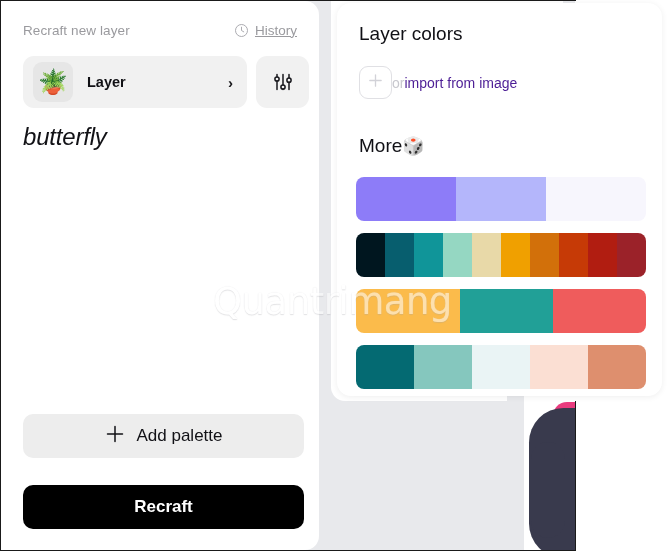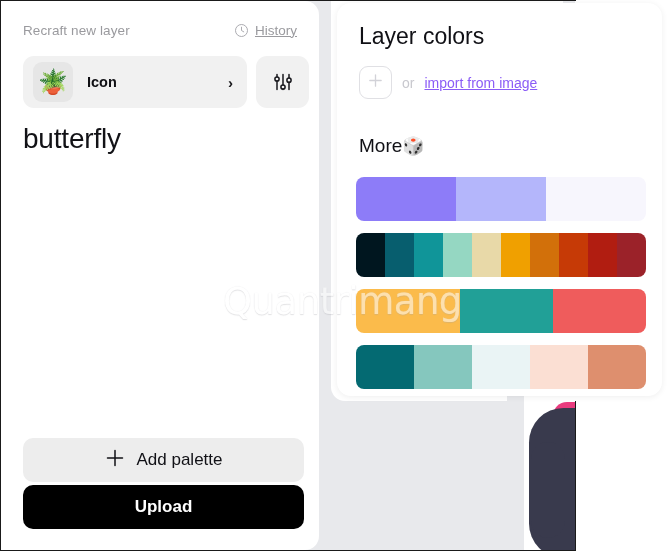--- a/index.html
+++ b/index.html
@@ -65,28 +65,28 @@
   }
   .chev { font-size: 15px; color: #18181c; font-weight: 700; }
   .settings-btn {
     width: 53px; height: 52px; background: #F1F1F1; border-radius: 11px;
     display: flex; align-items: center; justify-content: center;
     cursor: pointer;
   }
 
   .prompt-text {
     position: absolute; left: 22px; top: 122px;
-    font-size: 28px; color: #121216; letter-spacing: -.2px;
+    font-size: 24px; color: #121216; letter-spacing: -.2px; font-style: italic;
   }
 
   
   .btn-stack {
     position: absolute; left: 22px; bottom: 21px;
     width: 281px;
-    display: flex; flex-direction: column; gap: 3px;
+    display: flex; flex-direction: column; gap: 27px;
   }
   .btn {
     height: 44px; border-radius: 10px;
     display: flex; align-items: center; justify-content: center; gap: 10px;
     font-size: 17px; cursor: pointer; border: none;
     font-family: "Liberation Sans", sans-serif;
   }
   .btn-secondary { background: #EDEDED; color: #111116; }
   .btn-primary { background: #000000; color: #ffffff; font-weight: 700; font-size: 17px; }
 
@@ -96,35 +96,35 @@
     left: 336px; top: 2px;
     width: 325px; height: 393px;
     background: #ffffff;
     border-radius: 14px;
     box-shadow: 0 1px 6px rgba(0,0,0,.07);
     z-index: 4;
     overflow: hidden;
   }
   .rp-title {
     position: absolute; left: 22px; top: 20px;
-    font-size: 23px; color: #101015;
+    font-size: 19px; color: #101015;
   }
   .import-row {
     position: absolute; left: 22px; top: 63px;
-    display: flex; align-items: center; gap: 10px;
+    display: flex; align-items: center; 
   }
   .add-color-btn {
     width: 33px; height: 33px; border-radius: 9px;
     border: 1.4px solid #E0E0E4;
     display: flex; align-items: center; justify-content: center;
     cursor: pointer; background: #fff;
   }
   .import-text { font-size: 14px; color: #C8C8CE; }
   .import-link {
-    font-size: 14px; color: #8b5cf6; text-decoration: underline;
+    font-size: 14px; color: #4c1d95; 
     cursor: pointer;
     text-align: center;
   }
   .more-row {
     position: absolute; left: 22px; top: 132px;
     display: flex; align-items: center; 
   }
   .more-label { font-size: 19px; color: #101015; }
   .dice { font-size: 18px; line-height:1; }
 
@@ -139,21 +139,21 @@
     cursor: pointer;
   }
   .sw { height: 100%; }
 
   
   .watermark {
     position: absolute;
     left: 166px; top: 278px;
     z-index: 7;
     pointer-events: none;
-    display: flex; align-items: center; gap: 16px;
+    display: flex; align-items: center; gap: 6px;
     opacity: .55;
   }
   .wm-text {
     font-size: 37px; color: #ffffff;
     letter-spacing: -.5px;
     text-shadow: 0 0 1px #d6d6da, 0 1px 1px rgba(150,150,155,.5);
     font-family: "DejaVu Sans", sans-serif;
   }
 
   
@@ -225,21 +225,21 @@
         </span>
         <span class="history-label">History</span>
       </div>
     </div>
 
     <div class="selector-row">
       <div class="style-select">
         <div class="plant-chip">
           <span>🪴</span>
         </div>
-        <div class="style-name">Icon</div>
+        <div class="style-name">Layer</div>
         <div class="chev">›</div>
       </div>
 
       <div class="settings-btn">
         <svg width="24" height="24" viewBox="0 0 24 24" fill="none">
           <path d="M6 4.5v2.2M6 11v8.5M12 4.5v10.2M12 19v.6M18 4.5v3.4M18 12.2v7.3" stroke="#17171c" stroke-width="1.5" stroke-linecap="round"></path>
           <circle cx="6" cy="9" r="2.1" stroke="#17171c" stroke-width="1.5"></circle>
           <circle cx="12" cy="17" r="2.1" stroke="#17171c" stroke-width="1.5"></circle>
           <circle cx="18" cy="10.2" r="2.1" stroke="#17171c" stroke-width="1.5"></circle>
         </svg>
@@ -253,21 +253,21 @@
         <span>
           <svg width="22" height="22" viewBox="0 0 22 22" fill="none">
             <path d="M11 3.5v15M3.5 11h15" stroke="#111116" stroke-width="1.5" stroke-linecap="round"></path>
           </svg>
         </span>
         <span>Add palette</span>
       </button>
 
 
       <button class="btn btn-primary">
-        <span>Upload</span>
+        <span>Recraft</span>
       </button>
     </div>
   </div>
 
   <div class="right-panel">
 
     <div class="rp-title">Layer colors</div>
 
     <div class="import-row">
       <div class="add-color-btn">

